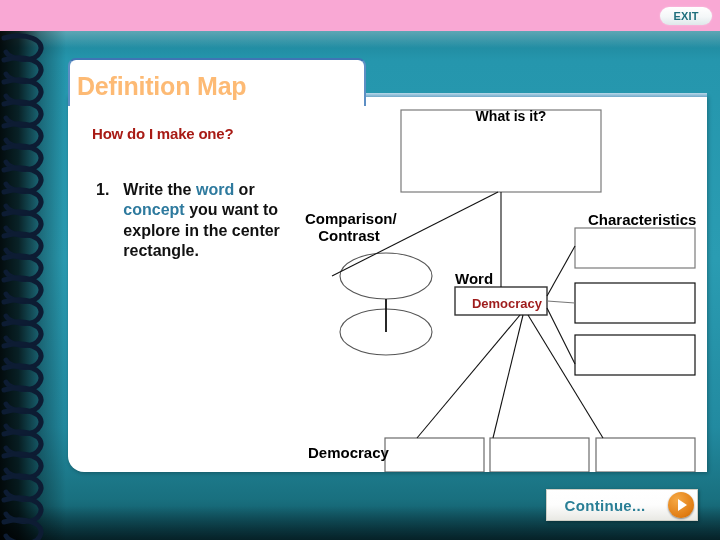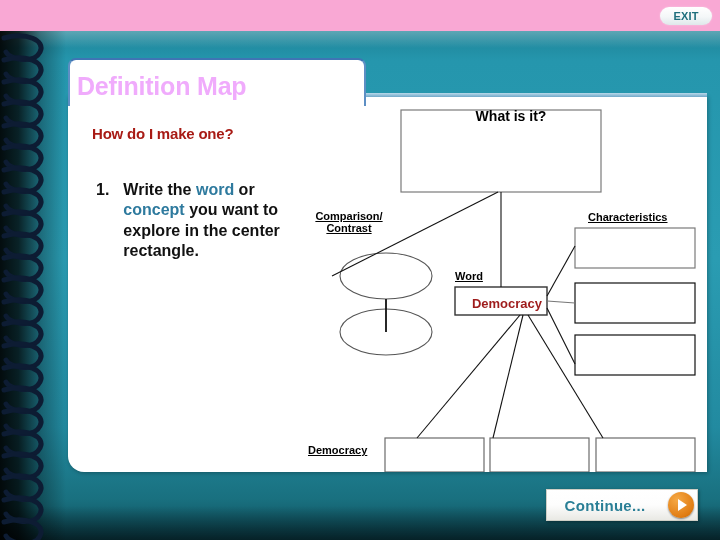--- a/index.html
+++ b/index.html
@@ -135,21 +135,21 @@
     border-right: 2px solid #5d8fc4;
     box-sizing: border-box;
   }
 
   .title-text {
     position: absolute;
     left: 77px;
     top: 72px;
     font-size: 25px;
     font-weight: bold;
-    color: #f0abfc;
+    color: #fdba74;
     letter-spacing: -.2px;
     z-index: 30;
     white-space: nowrap;
   }
 
   .subtitle-text {
     position: absolute;
     left: 92px;
     top: 125px;
     font-size: 15px;
@@ -184,25 +184,24 @@
     left: 68px;
     top: 96px;
     width: 639px;
     height: 376px;
     z-index: 28;
   }
 
   .dlabel {
     position: absolute;
     z-index: 32;
-    font-size: 11px;
+    font-size: 15px;
     font-weight: bold;
     color: #000000;
     white-space: nowrap;
-    text-decoration: underline;
   }
   .dlabel.center { text-align: center; }
 
   .whatisit-label {
     position: absolute;
     left: 401px; top: 108px;
     width: 220px;
     text-align: center;
     font-size: 14px;
     font-weight: bold;

